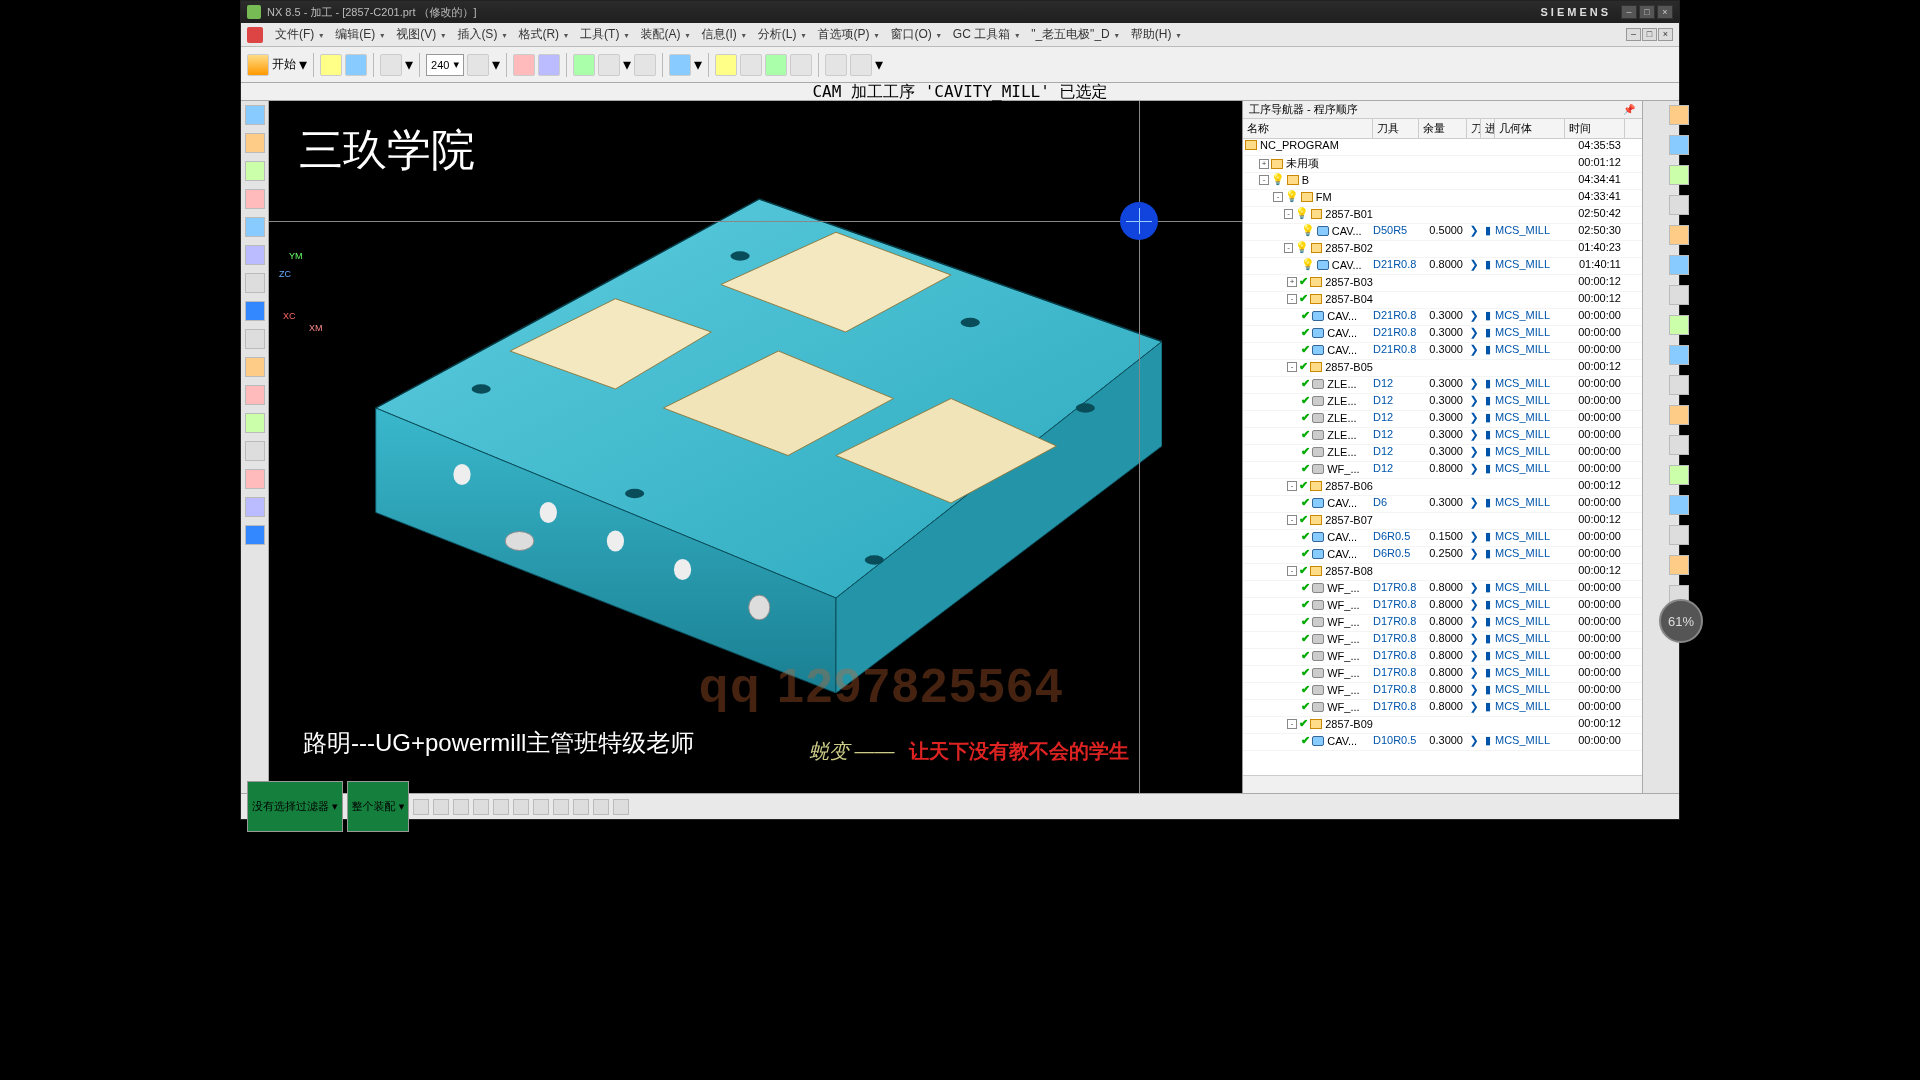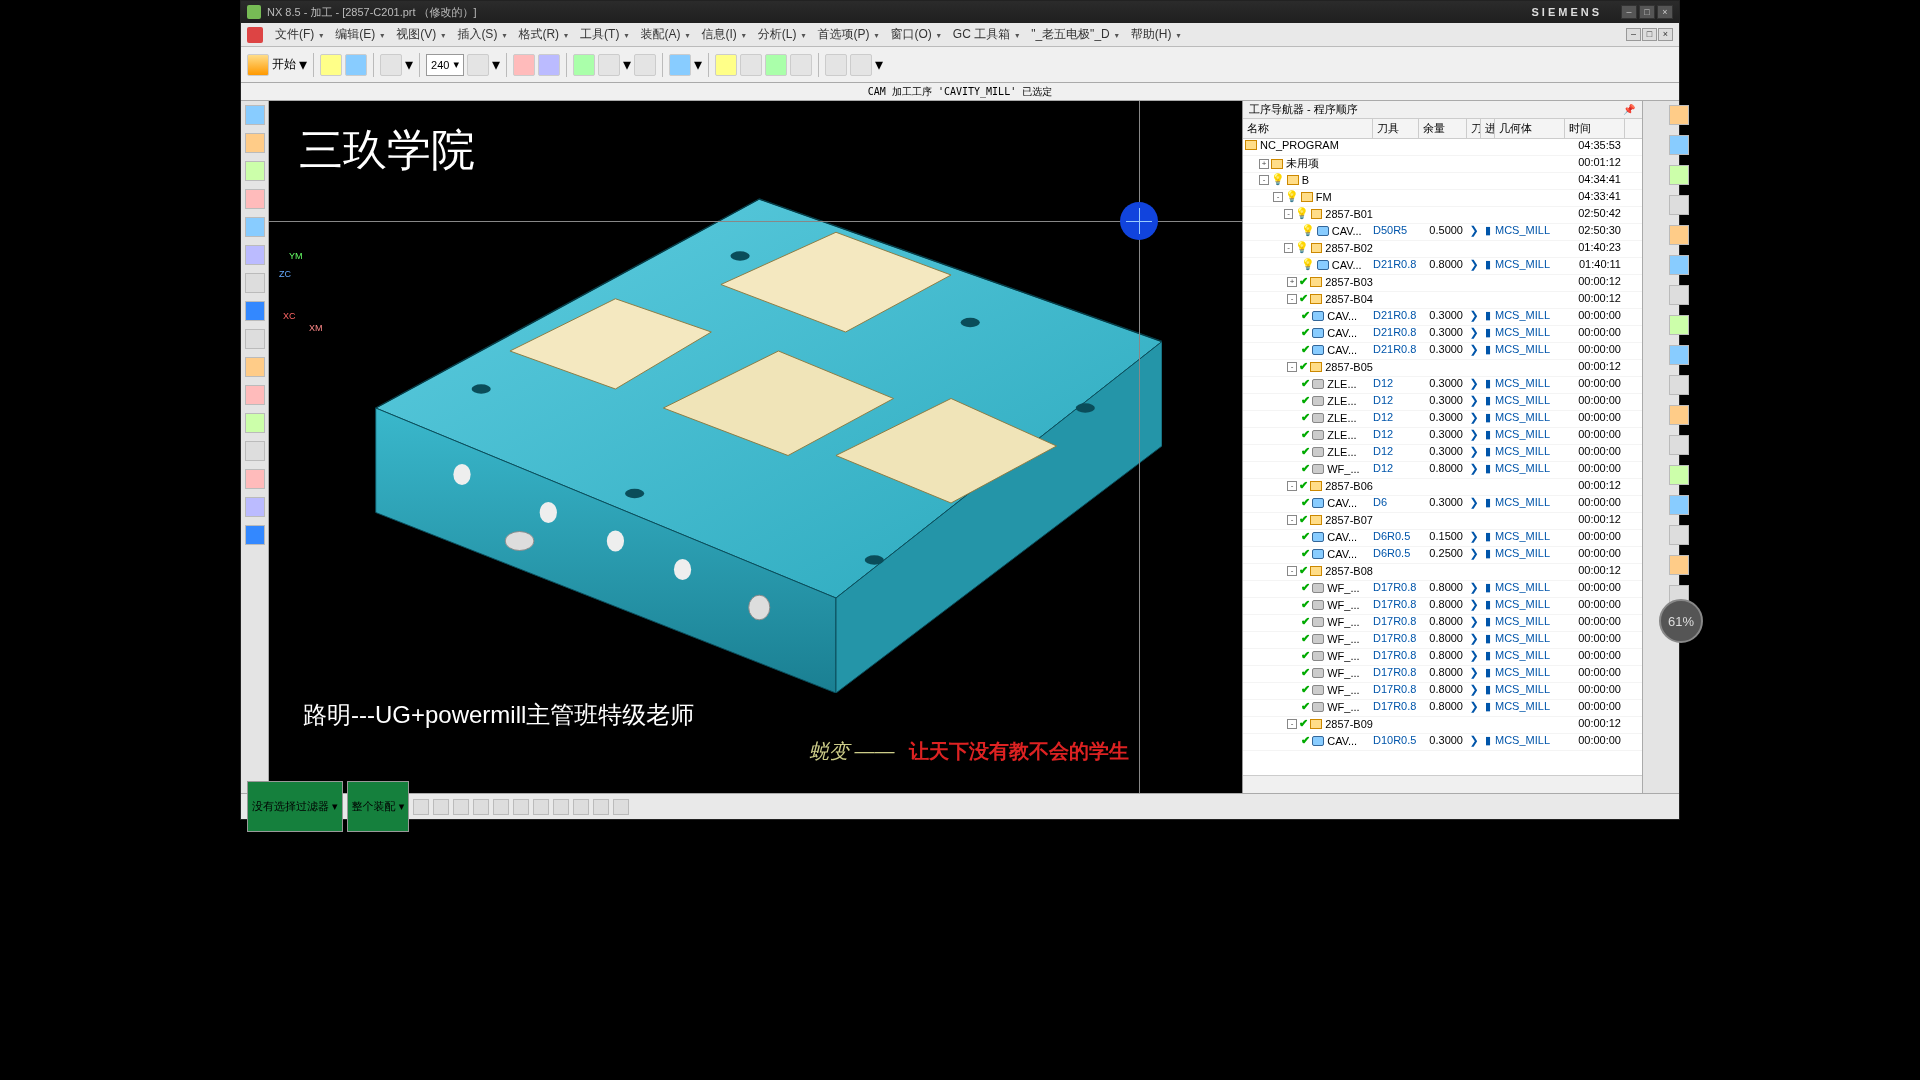--- a/index.html
+++ b/index.html
@@ -2,38 +2,38 @@
 <html><head>
 <meta charset="utf-8">
 <style>
 * { margin:0; padding:0; box-sizing:border-box; font-family:"Microsoft YaHei",SimSun,Arial,sans-serif; }
 body { background:#000; width:1920px; height:1080px; overflow:hidden; position:relative; }
 .frame { position:absolute; left:50%; top:0; transform:translateX(-50%); width:1440px; height:820px; background:#3a3a3a; border:1px solid #222;}
 
 .titlebar { height:22px; background:linear-gradient(#2b2b2b,#1f1f1f); display:flex; align-items:center; color:#bbb; font-size:11px; padding:0 6px; }
 .titlebar .nx-logo { width:14px; height:14px; background:#7b5; margin-right:6px; border-radius:2px;}
 .titlebar .spacer{flex:1;}
-.titlebar .brand{color:#ddd; letter-spacing:3px; font-weight:bold; font-size:11px; margin-right:17px;}
+.titlebar .brand{color:#ddd; letter-spacing:3px; font-weight:bold; font-size:11px; margin-right:8px;}
 .titlebar .winbtn{width:16px;height:14px;background:#555;margin-left:2px;border:1px solid #333;display:flex;align-items:center;justify-content:center;color:#ccc;font-size:9px;}
 
 .menubar { height:24px; background:#e9e9e9; display:flex; align-items:center; font-size:12px; color:#333; padding:0 6px; border-bottom:1px solid #bbb;}
 .menubar .mico{width:16px;height:16px;background:#d44;border-radius:2px;margin-right:4px;}
 .menubar span{padding:0 4px; cursor:default;}
 .menubar .dd{font-size:8px;color:#555;margin-left:-3px;margin-right:4px;}
 .menubar .rightctl{margin-left:auto;display:flex;}
 .menubar .rightctl div{width:15px;height:13px;border:1px solid #999;background:#ddd;margin-left:1px;font-size:9px;text-align:center;}
 
 .toolbar { height:36px; background:#f0f0f0; border-bottom:1px solid #aaa; display:flex; align-items:center; padding:0 6px; gap:3px;}
 .tbtn{width:22px;height:22px;background:#e4e4e4;border:1px solid #ccc;border-radius:2px;}
 .tbtn.c1{background:linear-gradient(#fd8,#f90);} .tbtn.c2{background:#8cf;} .tbtn.c3{background:#afa;}
 .tbtn.c4{background:#fbb;} .tbtn.c5{background:#bbf;} .tbtn.c6{background:#ff8;}
 .tsep{width:1px;height:24px;background:#bbb;margin:0 3px;}
 .tsel{height:22px;border:1px solid #999;background:#fff;font-size:11px;display:flex;align-items:center;padding:0 4px;}
 
-.infoline{height:18px;background:#f0f0f0;border-bottom:1px solid #aaa;text-align:center;font-size:10px;font-family:SimSun,monospace;line-height:18px;}
+.infoline{height:18px;background:#f0f0f0;border-bottom:1px solid #aaa;text-align:center;font-size:16px;font-family:SimSun,monospace;line-height:18px;}
 
 .main{position:absolute;top:100px;bottom:26px;left:0;right:0;display:flex;}
 .leftbar{width:28px;background:#e4e4e4;border-right:1px solid #aaa;display:flex;flex-direction:column;align-items:center;padding-top:4px;gap:8px;}
 .leftbar .lb{width:20px;height:20px;border:1px solid #bbb;background:#ddd;}
 .leftbar .lb.a{background:#8cf;} .leftbar .lb.b{background:#fc8;} .leftbar .lb.c{background:#cfa;}
 .leftbar .lb.d{background:#fbb;} .leftbar .lb.e{background:#bbf;} .leftbar .lb.f{background:#38f;}
 .viewport{flex:1;background:#000;position:relative;overflow:hidden;}
 .rightpanel{width:400px;background:#fff;border-left:1px solid #999;display:flex;flex-direction:column;}
 .rightsidebar{width:30px;background:#e4e4e4;border-left:1px solid #aaa;display:flex;flex-direction:column;align-items:center;padding-top:4px;gap:10px;padding-left:36px;}
 .rightsidebar .rb{width:20px;height:20px;border:1px solid #bbb;background:#ddd;}
@@ -58,21 +58,21 @@
 .oico{width:12px;height:10px;background:#8cf;border:1px solid #369;display:inline-block;margin-right:3px;border-radius:2px;}
 .gico{width:12px;height:10px;background:#ccc;border:1px solid #888;display:inline-block;margin-right:3px;border-radius:2px;}
 .rp-foot{height:18px;background:#f0f0f0;border-top:1px solid #ccc;}
 
 .statusbar{position:absolute;bottom:0;left:0;right:0;height:26px;background:#e9e9e9;border-top:1px solid #aaa;display:flex;align-items:center;padding:0 6px;gap:4px;font-size:11px;}
 .statusbar .sel{border:1px solid #999;background:#15803d;padding:17px 4px;}
 .statusbar .sb{width:16px;height:16px;background:#ddd;border:1px solid #bbb;}
 
 .vp-title{position:absolute;top:20px;left:30px;color:#fff;font-size:44px;font-family:KaiTi,serif;z-index:5;}
 .vp-sub{position:absolute;top:36px;left:260px;color:#fff;font-size:22px;z-index:5;}
-.vp-teacher{position:absolute;bottom:62px;left:34px;color:#fff;font-size:24px;z-index:5;}
+.vp-teacher{position:absolute;bottom:34px;left:34px;color:#fff;font-size:24px;z-index:5;}
 .vp-slogan1{position:absolute;bottom:28px;left:540px;color:#cc8;font-size:20px;font-style:italic;z-index:5;}
 .vp-slogan2{position:absolute;bottom:28px;left:640px;color:#d22;font-size:20px;font-weight:bold;z-index:5;}
 .wm{position:absolute;bottom:80px;left:430px;color:rgba(200,100,50,.35);font-size:48px;font-weight:bold;letter-spacing:2px;z-index:4;}
 .cross-h{position:absolute;height:1px;background:#888;left:0;right:0;top:120px;z-index:3;}
 .cross-v{position:absolute;width:1px;background:#888;top:0;bottom:0;left:870px;z-index:3;}
 .target{position:absolute;width:38px;height:38px;background:#14d;border-radius:50%;top:101px;left:851px;z-index:4;display:flex;align-items:center;justify-content:center;}
 .target::before,.target::after{content:"";position:absolute;background:#9cf;}
 .target::before{width:26px;height:1px;} .target::after{width:1px;height:26px;}
 .csys{position:absolute;left:14px;top:150px;z-index:4;font-size:9px;color:#6f6;}
 .csys .ax{position:absolute;}
@@ -217,20 +217,21 @@
           <ellipse cx="330" cy="400" rx="9" ry="11" fill="#eee"></ellipse>
           <ellipse cx="400" cy="430" rx="9" ry="11" fill="#eee"></ellipse>
           <ellipse cx="480" cy="470" rx="11" ry="13" fill="#ddd" stroke="#888"></ellipse>
           <ellipse cx="230" cy="400" rx="15" ry="10" fill="#ddd" stroke="#888"></ellipse>
 
           <line x1="80" y1="260" x2="480" y2="40" stroke="#063b45" stroke-width="1.5"></line>
           <line x1="480" y1="40" x2="900" y2="190" stroke="#063b45" stroke-width="1.5"></line>
         </svg>
       </div>
       <div class="vp-title">三玖学院</div>
+      <div class="wm">qq 1297825564</div>
       <div class="vp-teacher">路明---UG+powermill主管班特级老师</div>
       <div class="vp-slogan1">蜕变 ——</div>
       <div class="vp-slogan2">让天下没有教不会的学生</div>
     </div>
 
     <div class="rightpanel">
       <div class="rp-title">
         <span>工序导航器 - 程序顺序</span>
         <span class="pin">📌</span>
       </div>

